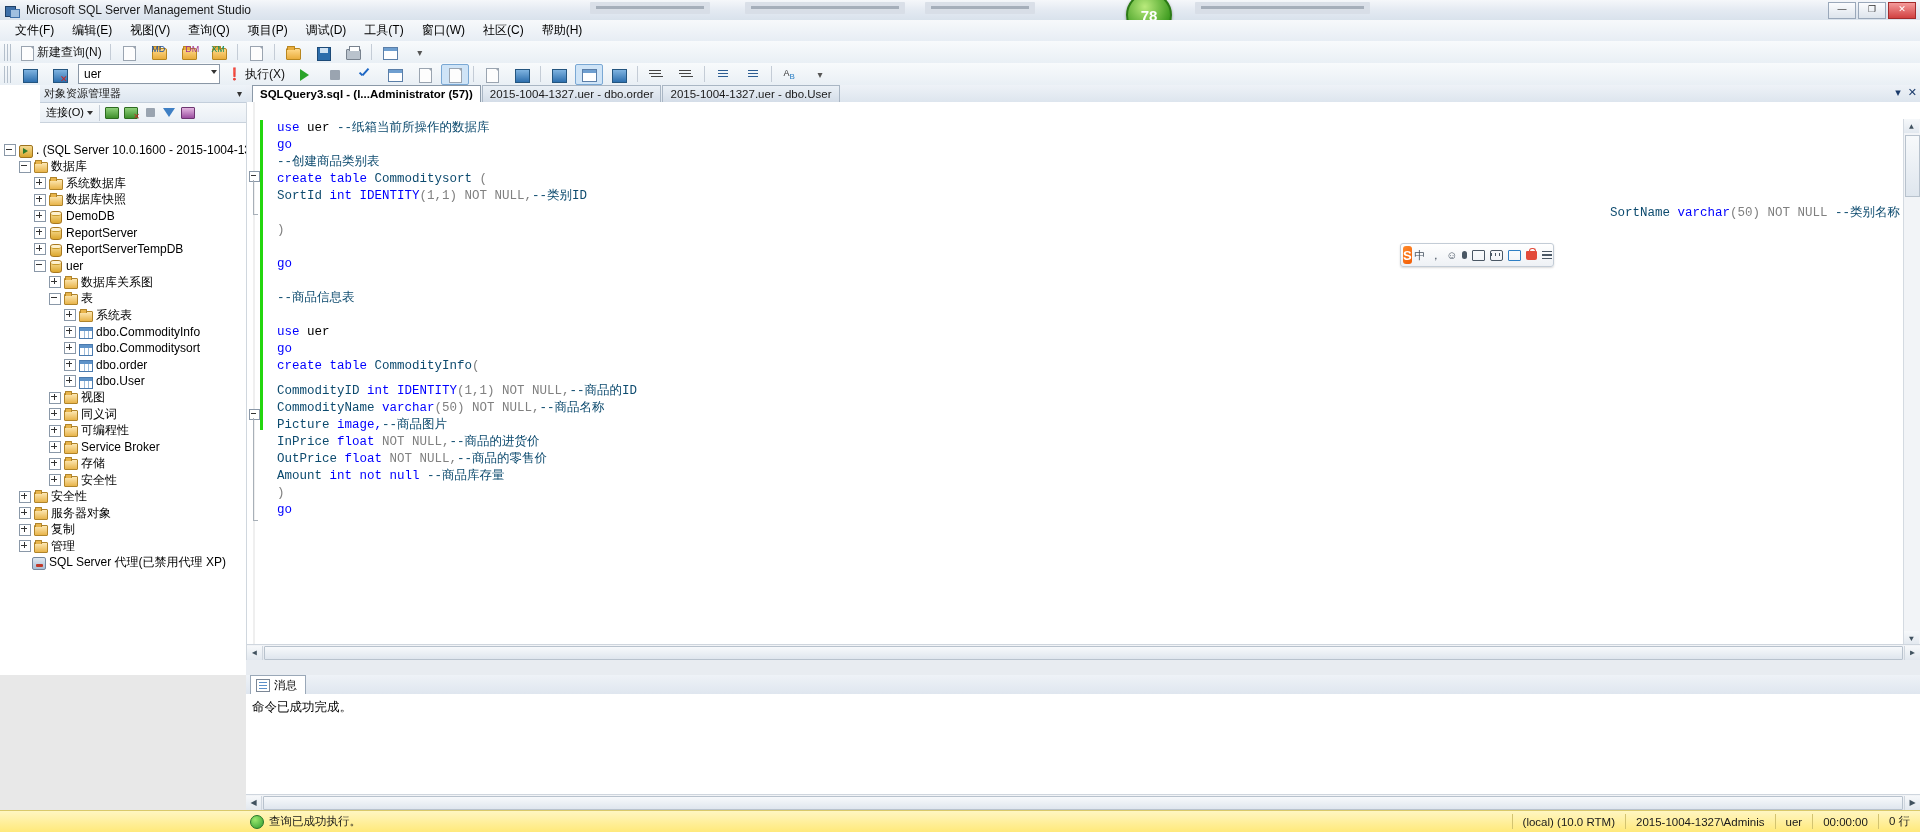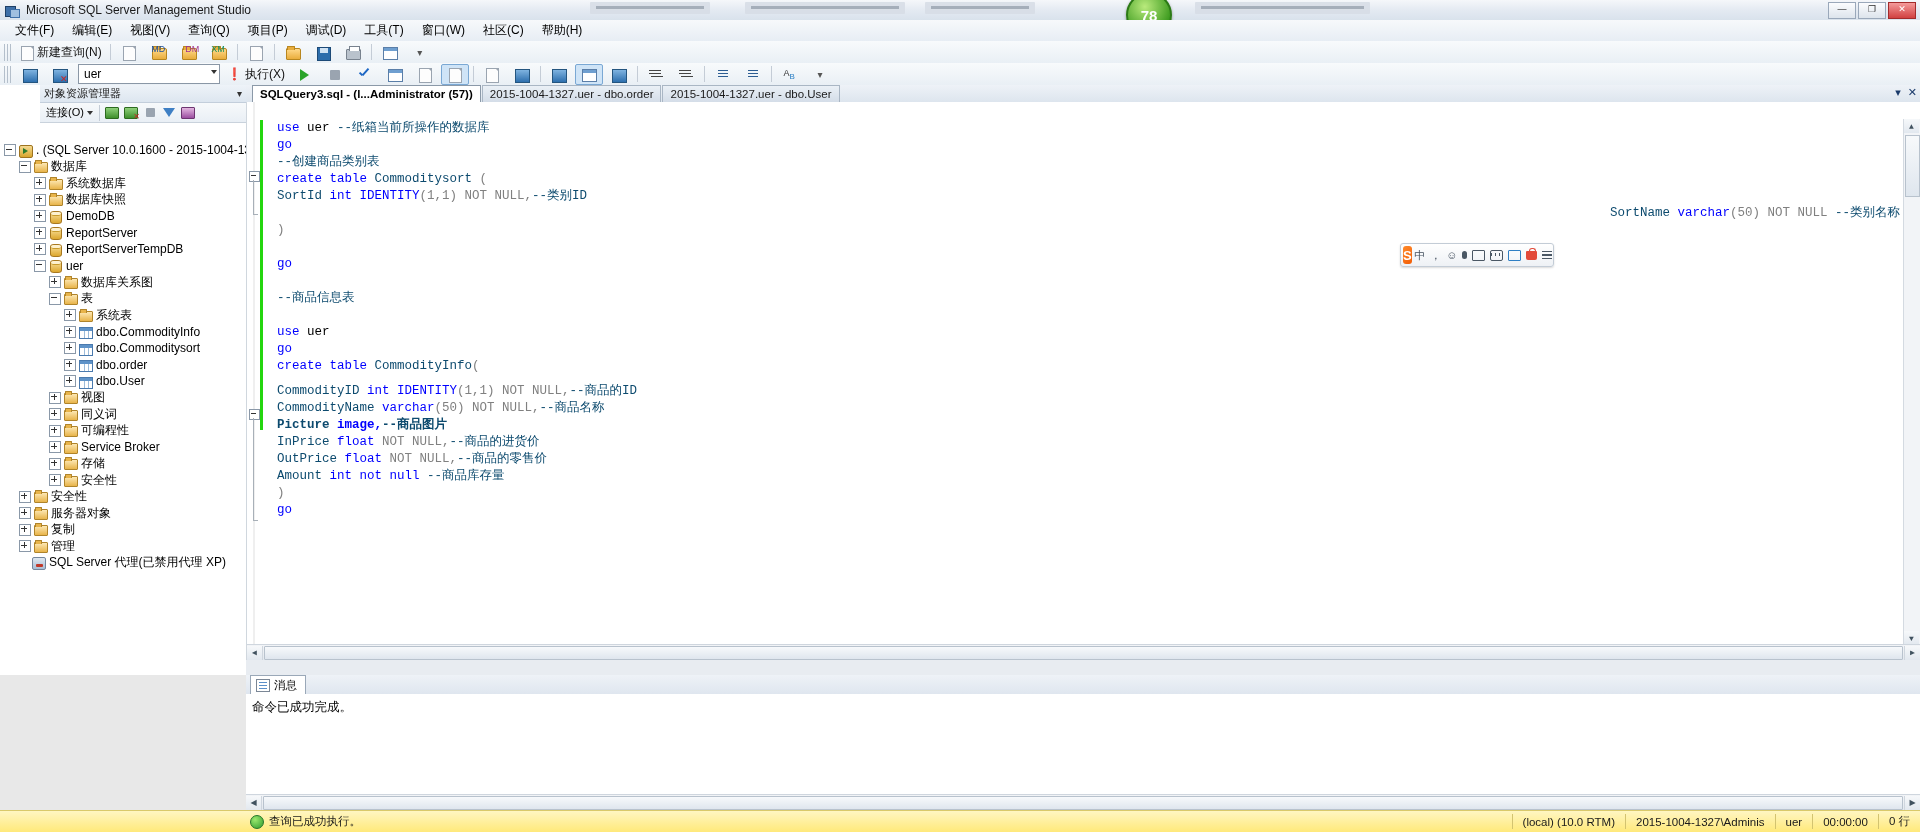--- a/index.html
+++ b/index.html
@@ -716,21 +716,21 @@
           <div class="cl" style="padding-left: 14px;"><span class="pl"></span></div>
           <div class="cl" style="padding-left: 14px;"><span class="kw">go</span></div>
           <div class="cl" style="padding-left: 14px;"><span class="pl"></span></div>
           <div class="cl" style="padding-left: 14px;"><span class="cmt">--商品信息表</span></div>
           <div class="cl" style="padding-left: 14px;"><span class="pl"></span></div>
           <div class="cl" style="padding-left: 14px;"><span class="kw">use </span><span class="pl">uer</span></div>
           <div class="cl" style="padding-left: 14px;"><span class="kw">go</span></div>
           <div class="cl" style="padding-left: 14px;"><span class="kw">create table </span><span class="ty">CommodityInfo</span><span class="gr">(</span></div>
           <div class="cl" style="padding-left: 14px; margin-top: 8px;"><span class="ty">CommodityID </span><span class="kw">int </span><span class="kw">IDENTITY</span><span class="gr">(1,1) </span><span class="gr">NOT NULL,</span><span class="cmt">--商品的ID</span></div>
           <div class="cl" style="padding-left: 14px;"><span class="ty">CommodityName </span><span class="kw">varchar</span><span class="gr">(50) </span><span class="gr">NOT NULL,</span><span class="cmt">--商品名称</span></div>
-          <div class="cl" style="padding-left: 14px; font-weight: bold;"><span class="ty">Picture </span><span class="kw">image,</span><span class="cmt">--商品图片</span></div>
+          <div class="cl" style="padding-left: 14px;"><span class="ty">Picture </span><span class="kw">image,</span><span class="cmt">--商品图片</span></div>
           <div class="cl" style="padding-left: 14px;"><span class="ty">InPrice </span><span class="kw">float </span><span class="gr">NOT NULL,</span><span class="cmt">--商品的进货价</span></div>
           <div class="cl" style="padding-left: 14px;"><span class="ty">OutPrice </span><span class="kw">float </span><span class="gr">NOT NULL,</span><span class="cmt">--商品的零售价</span></div>
           <div class="cl" style="padding-left: 14px;"><span class="ty">Amount </span><span class="kw">int </span><span class="kw">not null </span><span class="cmt">--商品库存量</span></div>
           <div class="cl" style="padding-left: 14px;"><span class="gr">)</span></div>
           <div class="cl" style="padding-left: 14px;"><span class="kw">go</span></div>
         </div>
 
       <div class="vscroll">
         <div class="vs-arrow">▲</div>
         <div class="vs-thumb"></div>

